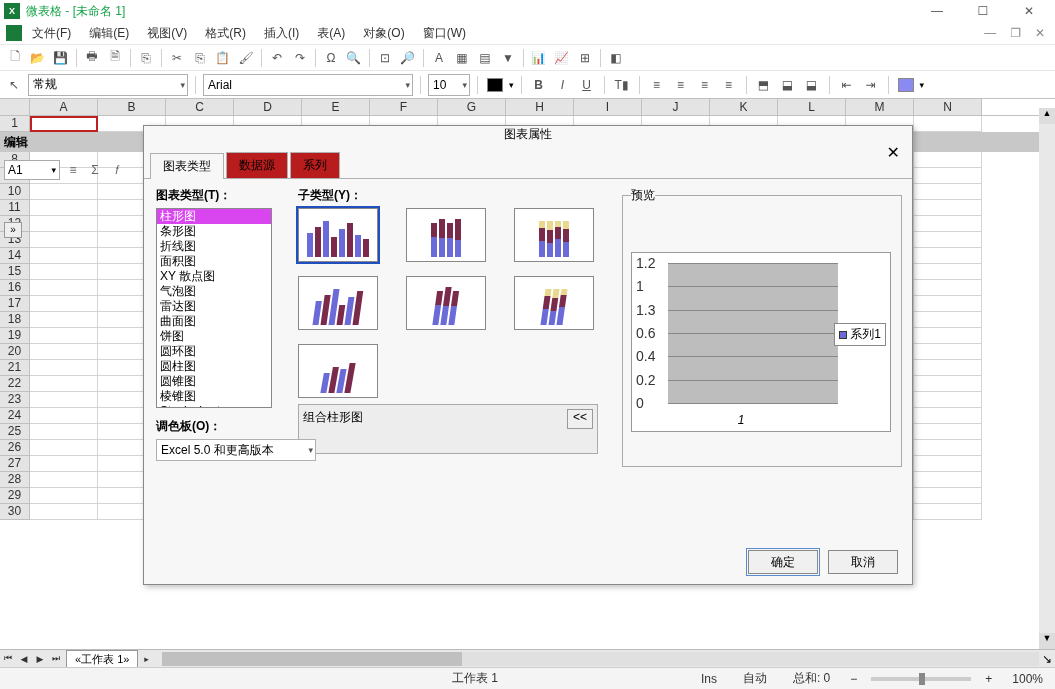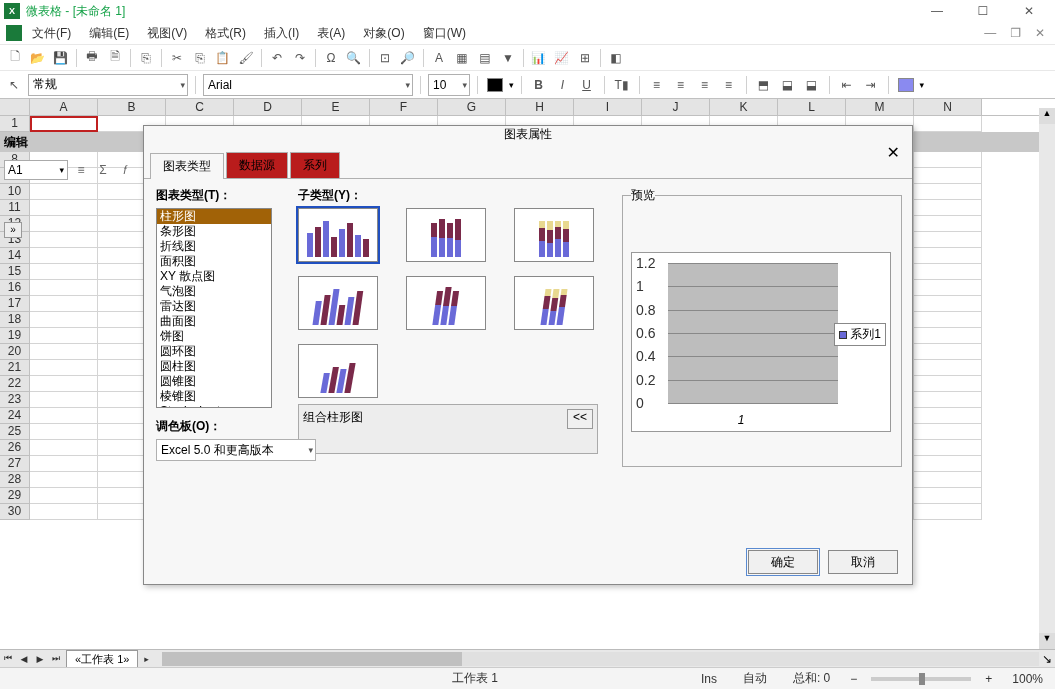--- a/index.html
+++ b/index.html
@@ -31,21 +31,21 @@
 .colhdr{ width:68px; background:#e4e4e4; border-right:1px solid #c0c0c0; text-align:center; line-height:17px; color:#333;}
 .grid-area{ position:relative; height:520px; overflow:hidden;}
 .rows { position:absolute; left:0; top:0; width:100%;}
 .row{ height:16px; display:flex;}
 .rowhdr{ width:30px; background:#e4e4e4; border-right:1px solid #c0c0c0; border-bottom:1px solid #c0c0c0; text-align:center; line-height:15px; color:#333;}
 .cell{ width:68px; border-right:1px solid #d4d4d4; border-bottom:1px solid #d4d4d4;}
 .sel-cell{ border:2px solid #c02020 !important;}
 .editbar{ height:20px; background:#c8c8c8; display:flex; align-items:center; padding:0 4px; font-weight:bold; color:#000;}
 
 .namebox-row{ position:absolute; left:0; top:158px; height:24px; display:flex; align-items:center; gap:4px; padding-left:4px; z-index:3;}
-.namebox{ width:64px; height:20px; border:1px solid #aaa; background:#fff; padding:0 3px; display:flex; align-items:center;}
+.namebox{ width:56px; height:20px; border:1px solid #aaa; background:#fff; padding:0 3px; display:flex; align-items:center;}
 .fnbtn{ width:18px; height:18px; display:flex; align-items:center; justify-content:center; color:#666;}
 
 .expand-btn{ position:absolute; left:4px; top:222px; width:18px; height:16px; border:1px solid #999; background:#eee; text-align:center; line-height:14px; font-size:10px; cursor:pointer;}
 
 .sheet-tabs{ position:absolute; bottom:22px; left:0; right:0; height:18px; display:flex; align-items:center; background:#e8e8e8; border-top:1px solid #bbb;}
 .nav-btn{ width:16px; height:16px; display:flex; align-items:center; justify-content:center; font-size:9px; color:#333; cursor:pointer;}
 .sheet-tab{ padding:1px 8px; background:#fff; border:1px solid #999; border-bottom:none; margin-left:2px; font-size:11px;}
 .hscroll{ flex:1; height:14px; margin-left:8px; background:#e0e0e0; position:relative;}
 .hscroll .thumb{ position:absolute; left:0; width:300px; height:100%; background:#c0c0c0;}
 
@@ -59,21 +59,21 @@
 .dlg-title{ height:26px; display:flex; align-items:center; padding:0 8px; font-size:13px;flex-direction:column;}
 .dlg-title .x{ margin-left:auto; font-size:16px; cursor:pointer; padding:0 4px;}
 .tabs{ display:flex; border-bottom:1px solid #b0b0b0; padding-left:6px; gap:0;align-items:center;}
 .tab{ padding:4px 12px; border:1px solid #b0b0b0; border-bottom:none; background:#b91c1c; margin-right:2px; cursor:pointer;}
 .tab.active{ background:#f7f7f7; position:relative; top:1px;}
 .dlg-body{ padding:8px 12px; display:flex; gap:12px;}
 .left-col{ width:130px;}
 .lbl{ margin-bottom:4px;font-weight:bold;}
 .typelist{ width:116px; height:200px; border:1px solid #888; background:#fff; overflow:auto;}
 .typelist div{ padding:0 3px; line-height:15px; cursor:pointer;}
-.typelist .sel{ background:#a16207; color:#fff;}
+.typelist .sel{ background:#d946ef; color:#fff;}
 .mid-col{ width:310px;}
 .subtypes{ display:flex; flex-wrap:wrap; gap:14px 28px; margin-top:4px;}
 .subtype{ width:80px; height:54px; border:1px solid #888; background:#fff; display:flex; align-items:flex-end; justify-content:center; padding:4px; cursor:pointer;}
 .subtype.sel{ outline:2px solid #2050c0;}
 .mini-bars{ display:flex; align-items:flex-end; gap:2px;}
 .mini-bars span{ width:6px; background:#6a6ad8;}
 .mini-bars span.m{ background:#7a2a4a;}
 .palette-row{ margin-top:10px;}
 .desc-box{ margin-top:6px; width:300px; height:50px; border:1px solid #aaa; background:#ededed; padding:4px; display:flex;}
 .desc-box .nav{ width:26px; height:20px; border:1px solid #999; margin-left:auto; text-align:center; background:#f0f0f0; cursor:pointer;}
@@ -812,21 +812,21 @@
             <div class="gridline" style="top:50%"></div>
             <div class="gridline" style="top:66.6%"></div>
             <div class="gridline" style="top:83.3%"></div>
             <div class="gridline" style="top:100%"></div>
           </div>
           <div id="yticks">
               <div class="ytick" style="top: 150px;">0</div>
               <div class="ytick" style="top: 126.667px;">0.2</div>
               <div class="ytick" style="top: 103.333px;">0.4</div>
               <div class="ytick" style="top: 80px;">0.6</div>
-              <div class="ytick" style="top: 56.6667px;">0.8</div>
+              <div class="ytick" style="top: 56.6667px;">1.3</div>
               <div class="ytick" style="top: 33.3333px;">1</div>
               <div class="ytick" style="top: 10px;">1.2</div>
             </div>
           <div class="xlabel">1</div>
           <div class="legend">
               <span class="sq"></span>
               <span>系列1</span>
             </div>
         </div>
       </fieldset>

